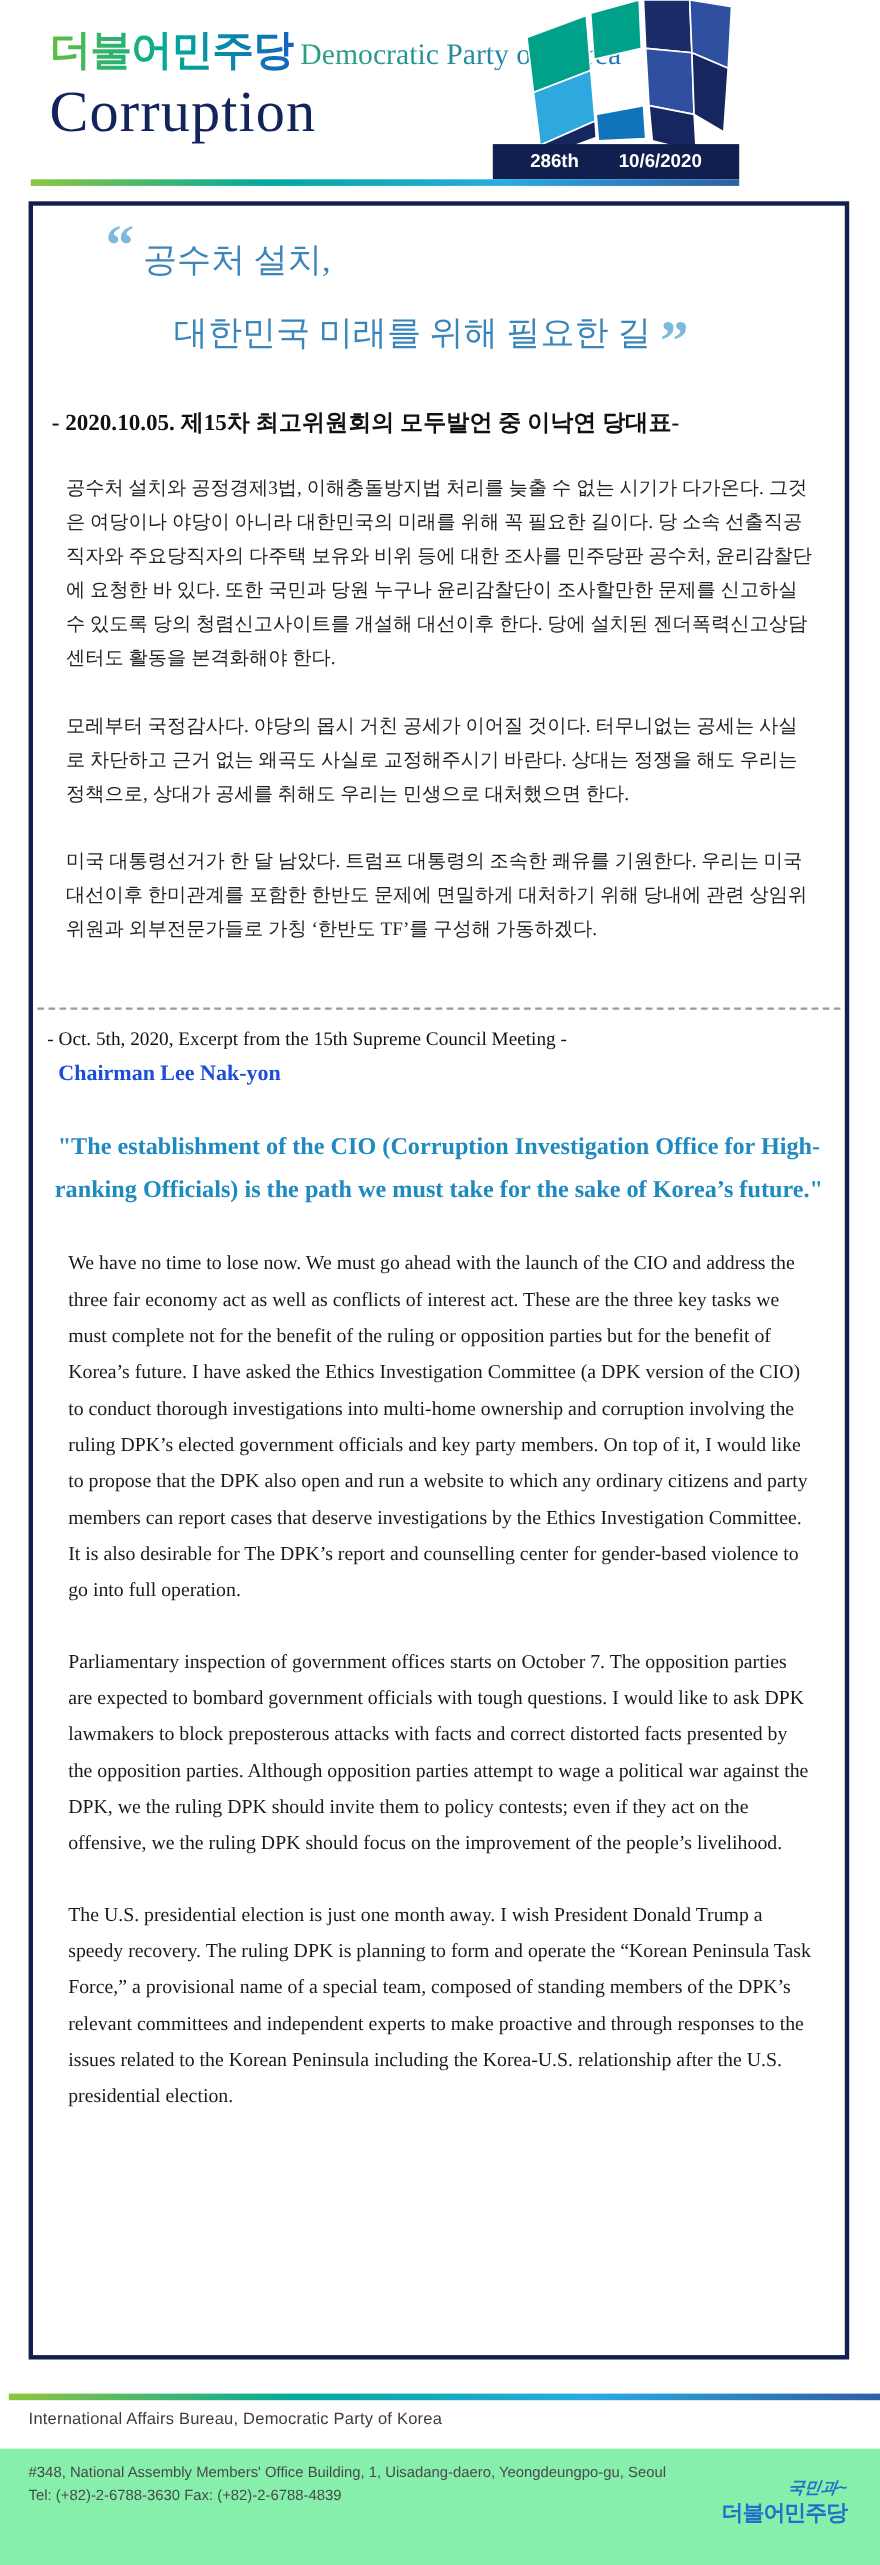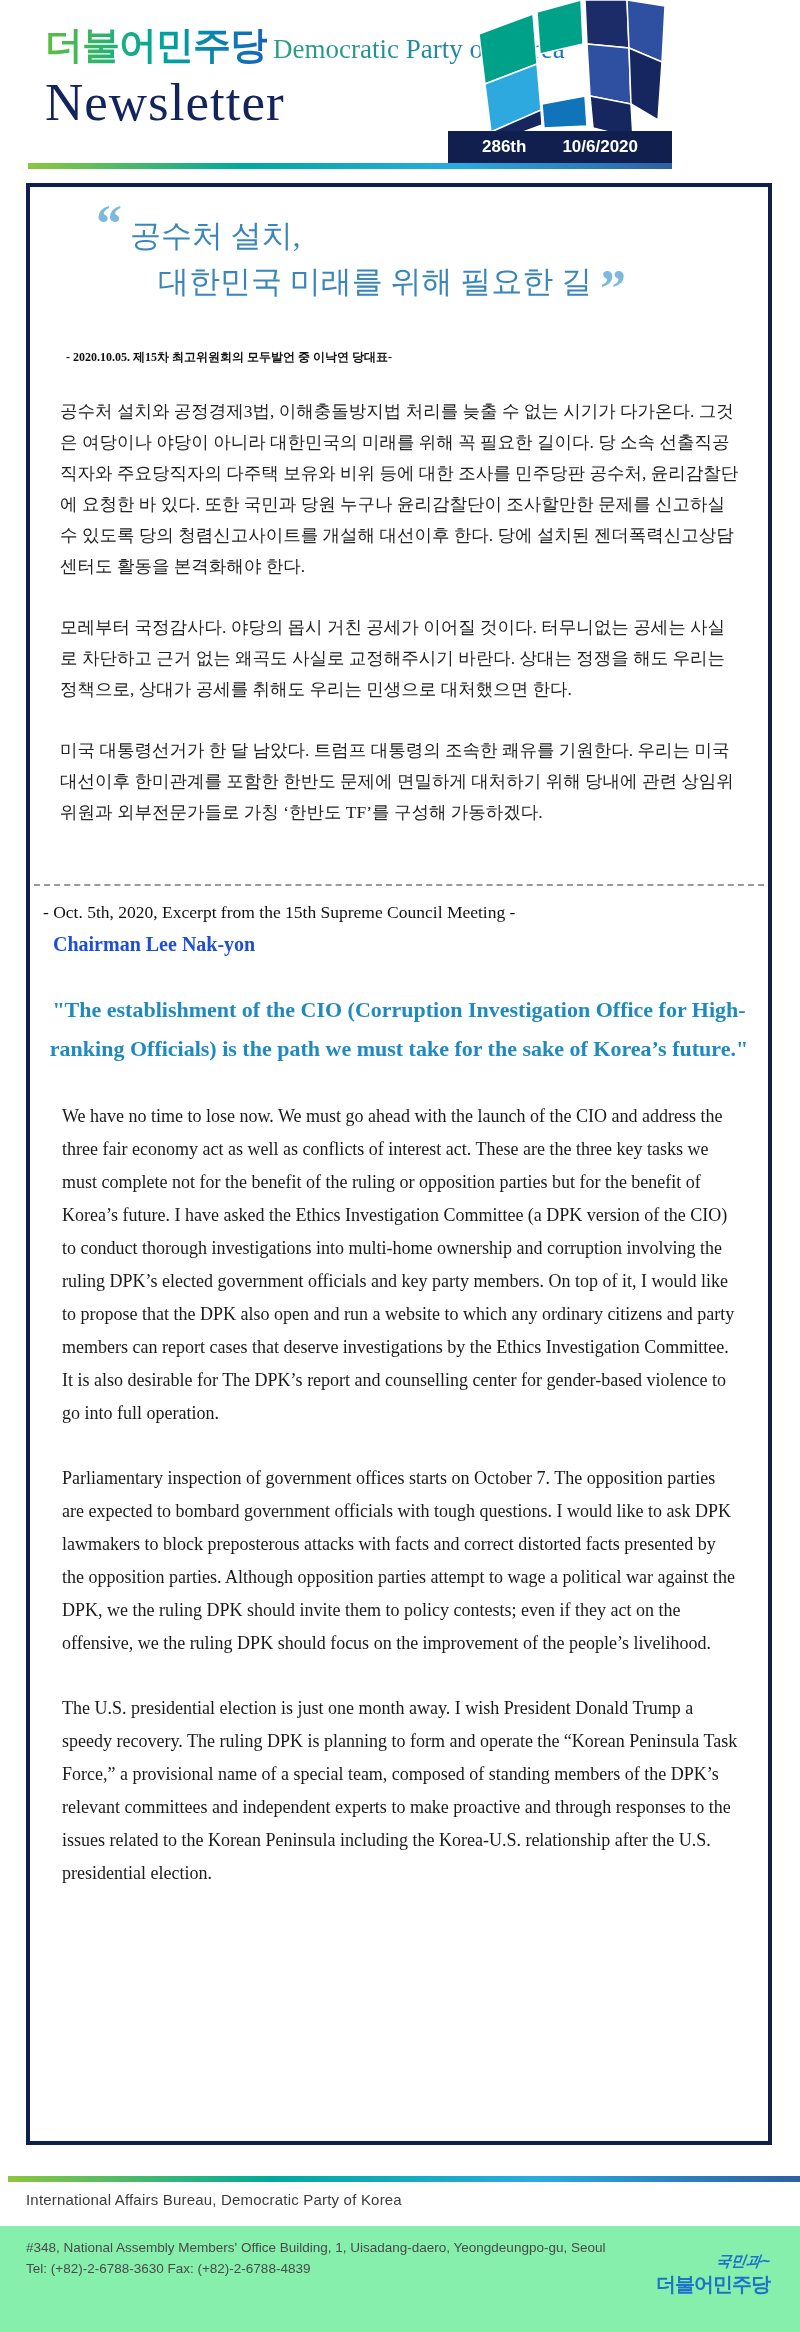--- a/index.html
+++ b/index.html
@@ -48,28 +48,28 @@
   }
   .kr-quote-title {
     position:relative; margin:26px 0 0 100px;
     font-family:"Liberation Serif", serif; font-size:31px; line-height:46px;
     color:#3a86ba;
   }
   .open-quote {
     position:absolute; left:-34px; top:-12px;
     font-size:52px; font-weight:bold; color:#7cb9dc; font-family:"Liberation Serif", serif;
   }
-  .kr-quote-line2 { margin-left:28px; }
+  .kr-quote-line2 { margin-left:28px;margin-top:21px; }
   .close-quote {
     font-size:52px; font-weight:bold; color:#7cb9dc; font-family:"Liberation Serif", serif;
     vertical-align:-14px; margin-left:8px; line-height:0;
   }
   .kr-attrib {
-    margin:44px 0 0 36px; font-family:"Liberation Serif", serif;
-    font-size:12px; font-weight:bold; color:#111;
+    margin:44px 0 0 17px; font-family:"Liberation Serif", serif;
+    font-size:21px; font-weight:bold; color:#111;
   }
   .kr-body p {
     width:682px; margin:30px 0 0 30px;
     font-family:"Liberation Serif", serif; font-size:17.5px; line-height:31px; color:#222;
   }
   .dotted-divider {
     margin:56px 4px 0 4px; border:0; border-top:2px dashed #9a9a9a; height:0;
   }
   .en-attrib {
     margin:16px 0 0 13px; font-family:"Liberation Serif", serif;
@@ -110,21 +110,21 @@
   }
   .logo-name { display:block; font-size:20px; font-weight:bold; color:#1e73c8; letter-spacing:-1px; }
 </style>
 </head>
 <body>
 
 <div class="header">
   <div class="brand-row">
     <span class="kr-logo">더불어민주당</span><span class="en-party">Democratic Party of Korea</span>
   </div>
-  <div class="newsletter-title">Newsletter</div>
+  <div class="newsletter-title">Corruption</div>
 
   <svg class="flag-logo" width="215" height="150" viewBox="0 0 215 150">
     <polygon points="28,34 82,14 86,64 34,84" fill="#00a189" stroke="#fff" stroke-width="1.5"></polygon>
     <polygon points="34,84 86,64 90,110 40,132" fill="#2ea9e0" stroke="#fff" stroke-width="1.5"></polygon>
     <polygon points="40,132 90,110 91,125 42,143" fill="#16265f" stroke="#fff" stroke-width="1.5"></polygon>
     <polygon points="86,12 130,0 132,44 89,54" fill="#00a189" stroke="#fff" stroke-width="1.5"></polygon>
     <polygon points="91,104 134,96 136,126 93,128" fill="#0f74ba" stroke="#fff" stroke-width="1.5"></polygon>
     <polygon points="134,0 176,0 178,48 136,44" fill="#1b2c69" stroke="#fff" stroke-width="1.5"></polygon>
     <polygon points="136,44 178,48 180,104 139,96" fill="#2f4fa0" stroke="#fff" stroke-width="1.5"></polygon>
     <polygon points="139,96 180,104 182,138 142,128" fill="#16265f" stroke="#fff" stroke-width="1.5"></polygon>

